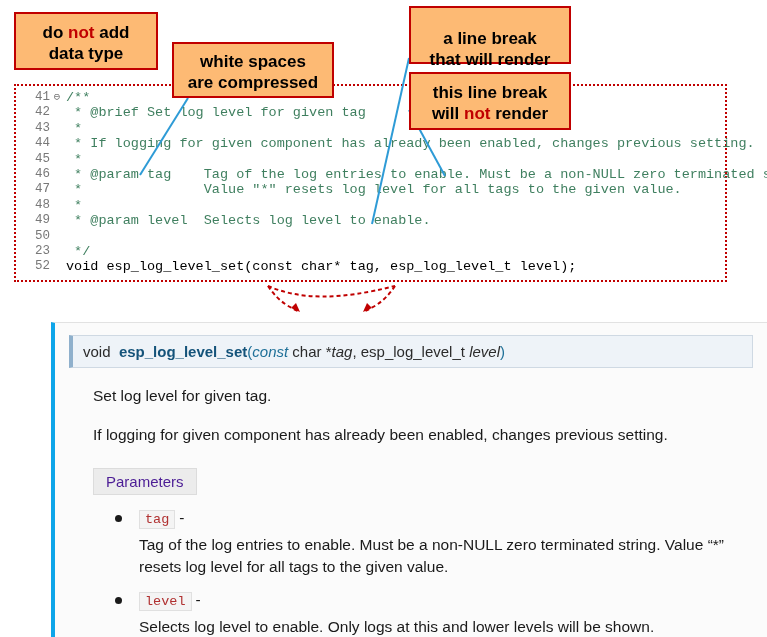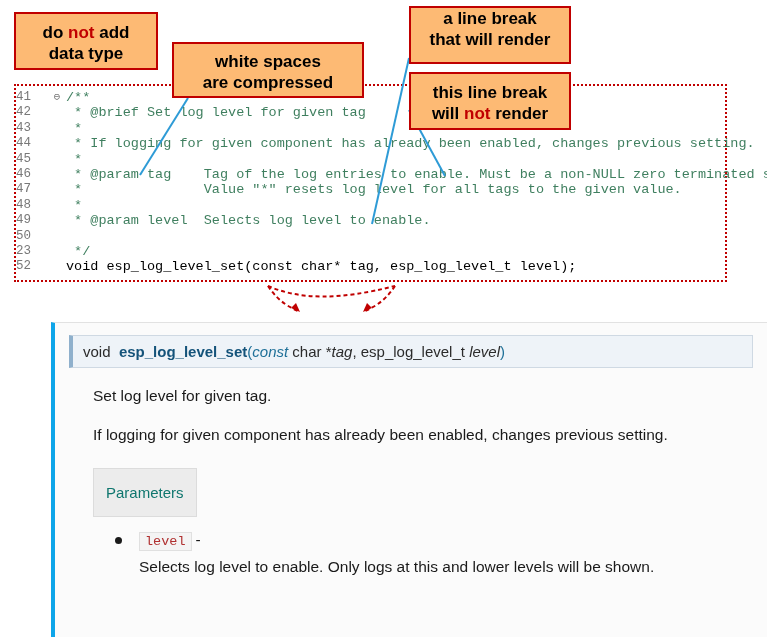--- a/index.html
+++ b/index.html
@@ -37,30 +37,30 @@
   #callout-no-datatype {
     left: 14px;
     top: 12px;
     width: 144px;
     height: 58px;
     padding-top: 8px;
   }
   #callout-whitespace {
     left: 172px;
     top: 42px;
-    width: 192px;
+    width: 162px;
     height: 56px;
     padding-top: 7px;
   }
   #callout-linebreak-render {
     left: 409px;
     top: 6px;
     width: 162px;
     height: 58px;
-    padding-top: 0;
+    padding-top: 20px;
   }
   #callout-linebreak-norender {
     left: 409px;
     top: 72px;
     width: 162px;
     height: 58px;
     padding-top: 8px;
   }
 
   
@@ -90,21 +90,21 @@
   .code-line {
     display: flex;
     font-family: "Liberation Mono", monospace;
     font-size: 13.5px;
     line-height: 15.4px;
     white-space: pre;
   }
   .gutter {
     width: 34px;
     min-width: 34px;
-    text-align: left;
+    text-align: right;
     color: #787878;
     padding-right: 2px;
     font-family: "Liberation Mono", monospace;
     font-size: 12.5px;
     user-select: none;
   }
   .fold {
     width: 10px;
     min-width: 10px;
     text-align: center;
@@ -163,23 +163,23 @@
     margin: 18px 14px 0 38px;
     font-size: 15.5px;
     color: #1a1a1a;
     line-height: 1.35;
   }
   #parameters-heading {
     margin: 22px 14px 0 38px;
     display: inline-block;
     background: #ececec;
     border: 1px solid #dcdcdc;
-    padding: 15px 12px;
+    padding: 4px 12px;
     font-size: 15px;
-    color: #0f766e;
+    color: #4c1d95;
   }
   .param-list {
     margin: 10px 14px 0 46px;
     padding: 0;
     list-style: none;
   }
   .param-item {
     margin-top: 14px;
     position: relative;
     padding-left: 38px;
@@ -337,18 +337,23 @@
   </div>
 
   <div class="doc-para">Set log level for given tag.</div>
   <div class="doc-para">If logging for given component has already been enabled, changes previous setting.</div>
 
   <div id="parameters-heading">Parameters</div>
 
   <ul class="param-list">
     <li class="param-item">
       <span class="param-bullet"></span>
+      <span class="param-code">tag</span><span class="param-dash">-</span>
+      <div class="param-desc">Tag of the log entries to enable. Must be a non-NULL zero terminated string. Value “*” resets log level for all tags to the given value.</div>
+    </li>
+    <li class="param-item">
+      <span class="param-bullet"></span>
       <span class="param-code">level</span><span class="param-dash">-</span>
       <div class="param-desc">Selects log level to enable. Only logs at this and lower levels will be shown.</div>
     </li>
   </ul>
 
 </div>
 
 </body></html>

